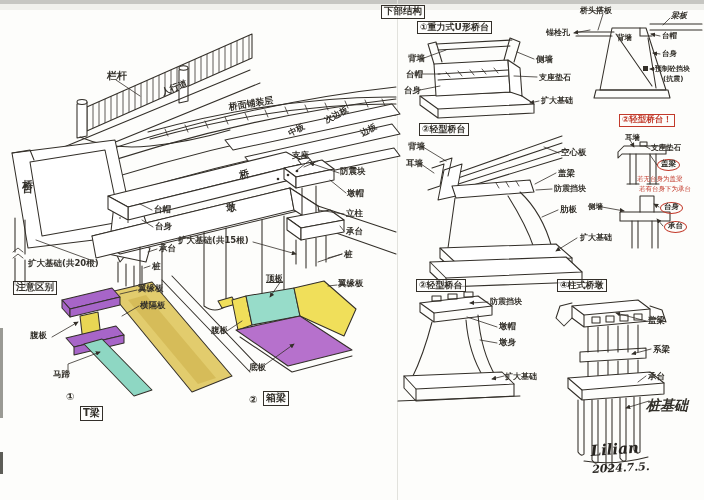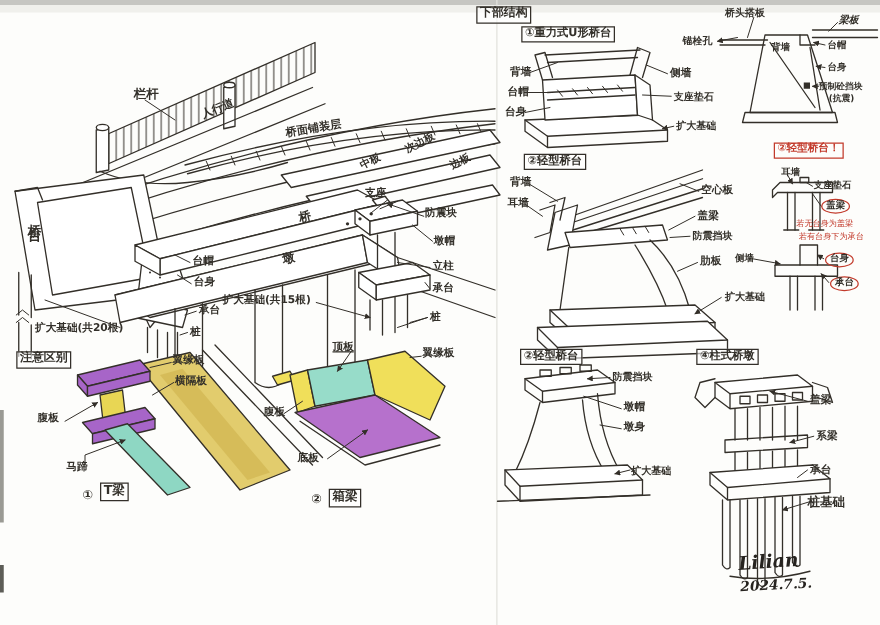--- a/index.html
+++ b/index.html
@@ -308,25 +308,25 @@
       <div class="lbl" style="left: 159px; top: 244px;">承台</div>
       <div class="lbl" style="left: 152px; top: 262px;">桩</div>
       <div class="lbl" style="left: 178px; top: 236px; font-size: 8.5px;">扩大基础(共15根)</div>
       <div class="lbl" style="left: 28px; top: 259px; font-size: 8.5px;">扩大基础(共20根)</div>
       <div class="lbl bx" style="left: 13px; top: 281px; font-size: 9.5px;">注意区别</div>
       <div class="lbl" style="left: 138px; top: 284px;">翼缘板</div>
       <div class="lbl" style="left: 140px; top: 301px;">横隔板</div>
       <div class="lbl" style="left: 30px; top: 331px;">腹板</div>
       <div class="lbl" style="left: 53px; top: 370px;">马蹄</div>
       <div class="lbl" style="left: 66px; top: 391px; font-size: 10px;">①</div>
-      <div class="lbl bx" style="left: 80px; top: 386px; font-size: 10px;">T梁</div>
+      <div class="lbl bx" style="left: 80px; top: 406px; font-size: 10px;">T梁</div>
       <div class="lbl" style="left: 266px; top: 274px; text-decoration: underline;">顶板</div>
       <div class="lbl" style="left: 338px; top: 279px;">翼缘板</div>
       <div class="lbl" style="left: 211px; top: 326px;">腹板</div>
-      <div class="lbl" style="left: 238px; top: 363px;">底板</div>
+      <div class="lbl" style="left: 249px; top: 363px;">底板</div>
       <div class="lbl" style="left: 249px; top: 394px; font-size: 10px;">②</div>
       <div class="lbl bx" style="left: 263px; top: 391px; font-size: 10px;">箱梁</div>
       <div class="lbl bx" style="left: 381px; top: 5px; font-size: 9.5px;">下部结构</div>
       <div class="lbl bx" style="left: 417px; top: 21px; font-size: 9px;">①重力式U形桥台</div>
       <div class="lbl" style="left: 408px; top: 54px; font-size: 8.5px;">背墙</div>
       <div class="lbl" style="left: 406px; top: 70px; font-size: 8.5px;">台帽</div>
       <div class="lbl" style="left: 404px; top: 86px; font-size: 8.5px;">台身</div>
       <div class="lbl" style="left: 536px; top: 55px; font-size: 8.5px;">侧墙</div>
       <div class="lbl" style="left: 539px; top: 73px; font-size: 8px;">支座垫石</div>
       <div class="lbl" style="left: 541px; top: 96px; font-size: 8px;">扩大基础</div>
@@ -357,17 +357,17 @@
       <div class="lbl" style="left: 580px; top: 233px; font-size: 8px;">扩大基础</div>
       <div class="lbl bx" style="left: 416px; top: 279px; font-size: 9px;">②轻型桥台</div>
       <div class="lbl" style="left: 490px; top: 297px; font-size: 8px;">防震挡块</div>
       <div class="lbl" style="left: 499px; top: 322px; font-size: 8.5px;">墩帽</div>
       <div class="lbl" style="left: 499px; top: 338px; font-size: 8.5px;">墩身</div>
       <div class="lbl" style="left: 505px; top: 372px; font-size: 8px;">扩大基础</div>
       <div class="lbl bx" style="left: 557px; top: 279px; font-size: 9px;">④柱式桥墩</div>
       <div class="lbl" style="left: 648px; top: 316px; font-size: 8.5px;">盖梁</div>
       <div class="lbl" style="left: 653px; top: 345px; font-size: 8.5px;">系梁</div>
       <div class="lbl" style="left: 648px; top: 372px; font-size: 8.5px;">承台</div>
-      <div class="lbl" style="left: 646px; top: 397px; font-size: 10px;">桩基础</div>
+      <div class="lbl" style="left: 646px; top: 397px; font-size: 14px; font-style: italic;">桩基础</div>
       <div class="lbl script" style="left: 590px; top: 443px; font-size: 15px; transform: rotate(-4deg);">Lilian</div>
       <div class="lbl script" style="left: 592px; top: 464px; font-size: 11px; transform: rotate(-3deg);">2024.7.5.</div>
     </div>
 </div>
 
 </body></html>

